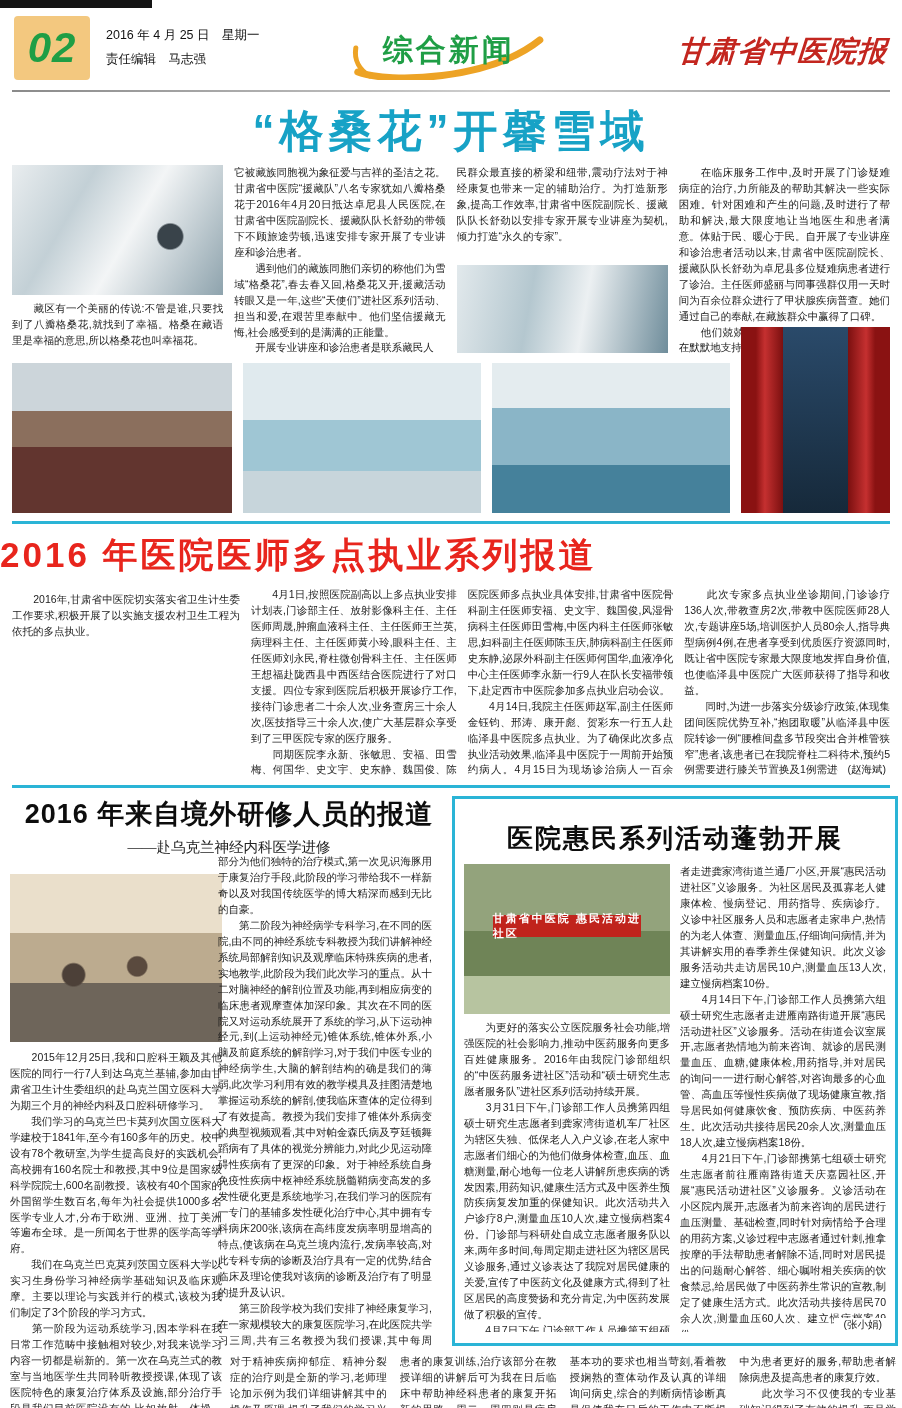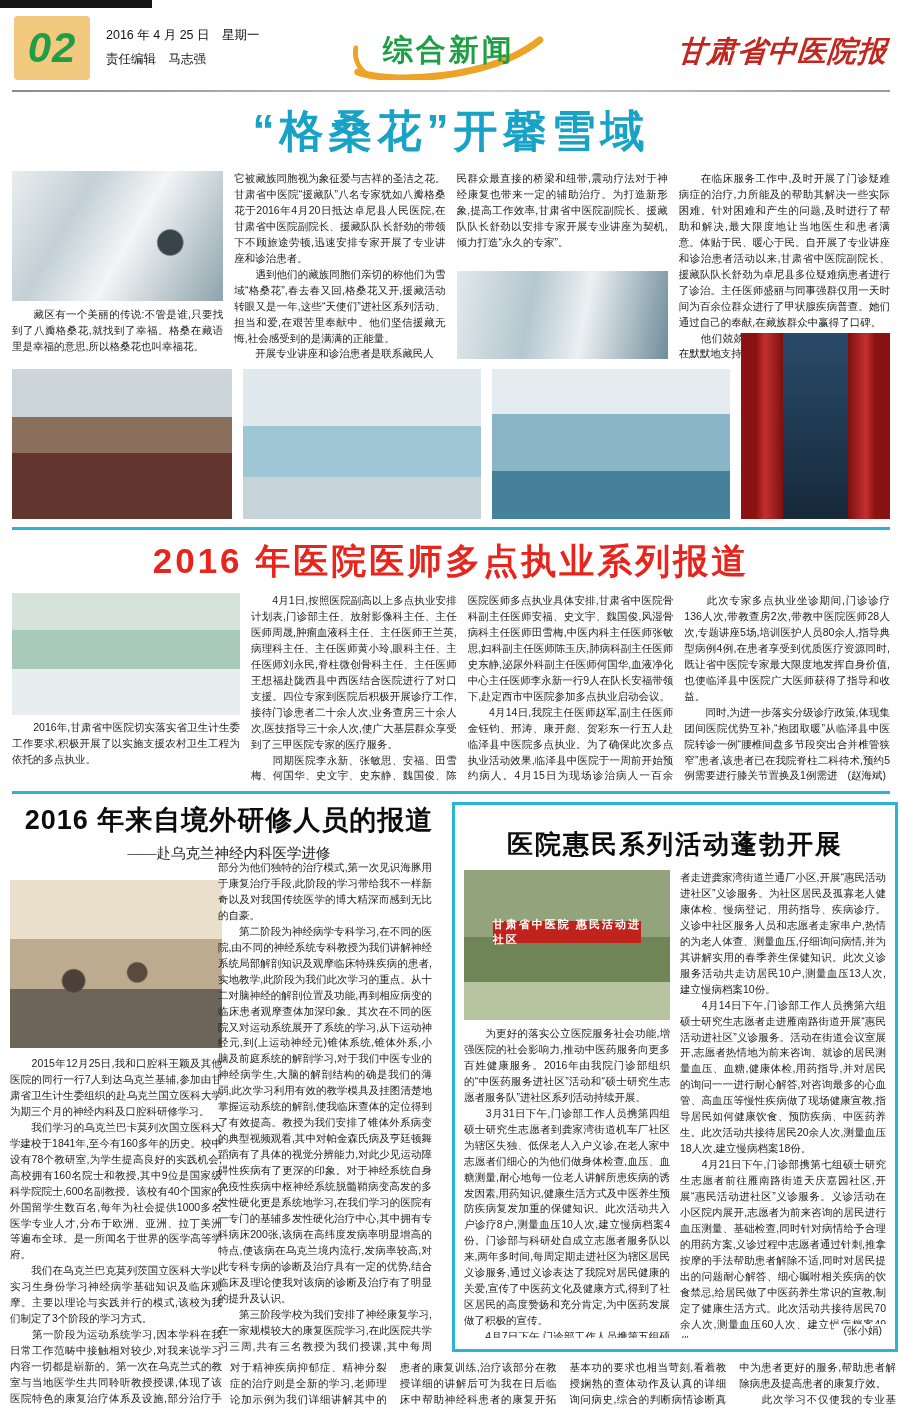--- a/index.html
+++ b/index.html
@@ -18,21 +18,21 @@
   .masthead{width:250px;text-align:right;color:#c3261f;font-size:29px;font-weight:900;
             font-family:"Liberation Serif","DejaVu Serif",serif;font-style:italic;padding-top:16px;
             transform:skewX(-4deg);letter-spacing:1px;}
   .header-rule{height:2px;background:linear-gradient(to right,#8a8a8a,#cfcfcf 55%,#9a9a9a);margin:10px 12px 0 12px;}
   
   .btxt{font-size:10.5px;line-height:1.52;text-align:justify;color:#1c1c1c;
         white-space:pre-line;overflow:hidden;}
   .byline{font-size:10.5px;text-align:right;padding-right:4px;color:#1c1c1c;}
   .byline-abs{position:absolute;bottom:0;right:0;background:#fff;font-size:10.5px;padding:0 4px 0 10px;color:#1c1c1c;}
   
-  .title-cyan{text-align:center;color:#17a2c6;font-size:44px;font-weight:900;letter-spacing:5px;margin:10px 0 10px 0;}
+  .title-cyan{text-align:center;color:#17a2c6;font-size:44px;font-weight:900;letter-spacing:5px;margin:10px 0 4px 0;}
   .g-cols{display:flex;gap:11px;padding:0 12px;height:188px;overflow:hidden;}
   .gcol{flex:1;display:flex;flex-direction:column;overflow:hidden;}
   .photo-strip{display:flex;gap:11px;padding:0 12px;margin-top:8px;height:152px;align-items:flex-end;}
   .rule-cyan{height:3px;background:#2ab4d6;margin:8px 12px;}
   
   .ph{flex-shrink:0;}
   .ph-doctors{height:130px;margin-bottom:6px;background:
       radial-gradient(circle at 75% 55%,#39434a 0 7%,transparent 8%),
       linear-gradient(120deg,#e9edef 0%,#c3d0d6 30%,#f3f5f6 55%,#8ea3ad 100%);}
   .ph-ultrasound{height:88px;background:
@@ -50,23 +50,23 @@
       linear-gradient(to bottom,#d5e3db 0 30%,#a9c9b9 30% 62%,#e8eef0 62% 100%);}
   .ph-group{background:
       radial-gradient(circle at 30% 60%,#4c4038 0 6%,transparent 7%),
       radial-gradient(circle at 60% 55%,#5a4a3e 0 6%,transparent 7%),
       linear-gradient(to bottom,#eadfcb 0 35%,#bcab8f 35% 65%,#6e655a 65% 100%);}
   .ph-community{position:relative;height:150px;background:
       linear-gradient(to bottom,#93a37c 0 45%,#6f8457 45% 75%,#b7c4a0 75% 100%);}
   .banner{position:absolute;left:14%;top:34%;width:72%;height:22px;background:#c0231c;color:#fff;
       font-size:11px;font-weight:bold;display:flex;align-items:center;justify-content:center;letter-spacing:2px;}
   
-  .title-red{text-align:center;color:#e8251d;font-size:35px;font-weight:900;letter-spacing:3px;margin:8px 0;}
+  .title-red{text-align:left;color:#e8251d;font-size:35px;font-weight:900;letter-spacing:3px;margin:8px 0;}
   .d-cols{display:flex;gap:11px;padding:0 12px;height:190px;overflow:hidden;}
-  .d-photo-block{width:228px;flex-shrink:0;display:flex;flex-direction:column;}
+  .d-photo-block{width:228px;flex-shrink:0;display:flex;flex-direction:row;}
   .d-caption{font-size:10.5px;line-height:1.5;text-align:justify;margin-top:5px;color:#1c1c1c;}
   .dcol{flex:1;position:relative;overflow:hidden;}
   
   .bottom-region{position:relative;height:664px;margin-top:2px;}
   .u-header{position:absolute;left:10px;top:0;width:438px;text-align:center;}
   .u-title{font-size:27px;font-weight:900;color:#0d0d0d;letter-spacing:1px;}
   .u-subtitle{font-size:14.5px;margin-top:6px;font-family:"Liberation Serif","DejaVu Serif",serif;color:#222;}
   .u-photo{position:absolute;left:10px;top:78px;width:212px;height:168px;}
   .u-col1{position:absolute;left:10px;top:254px;width:212px;height:402px;}
   .u-col2{position:absolute;left:218px;top:58px;width:214px;height:492px;}

